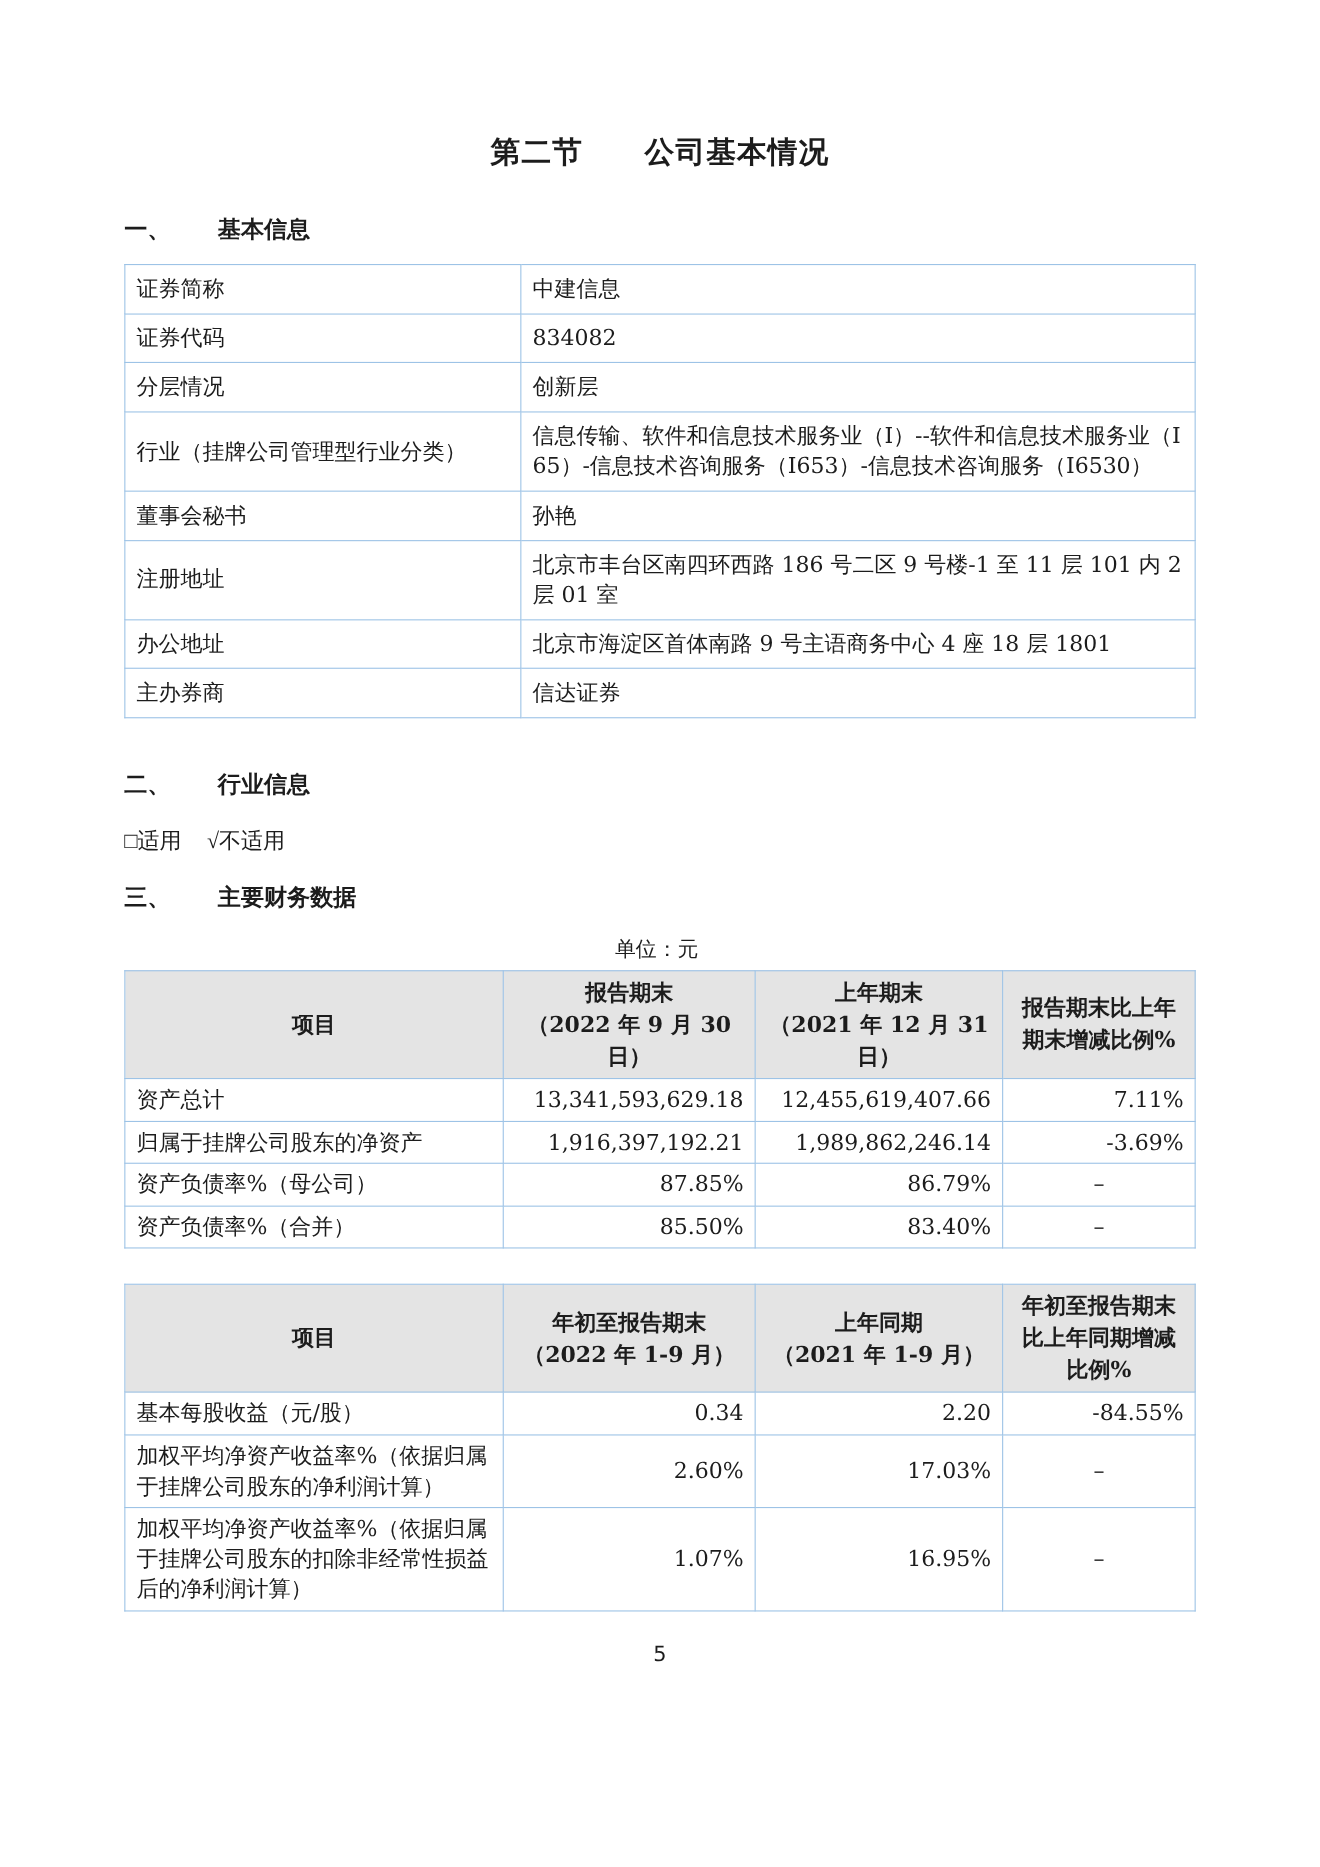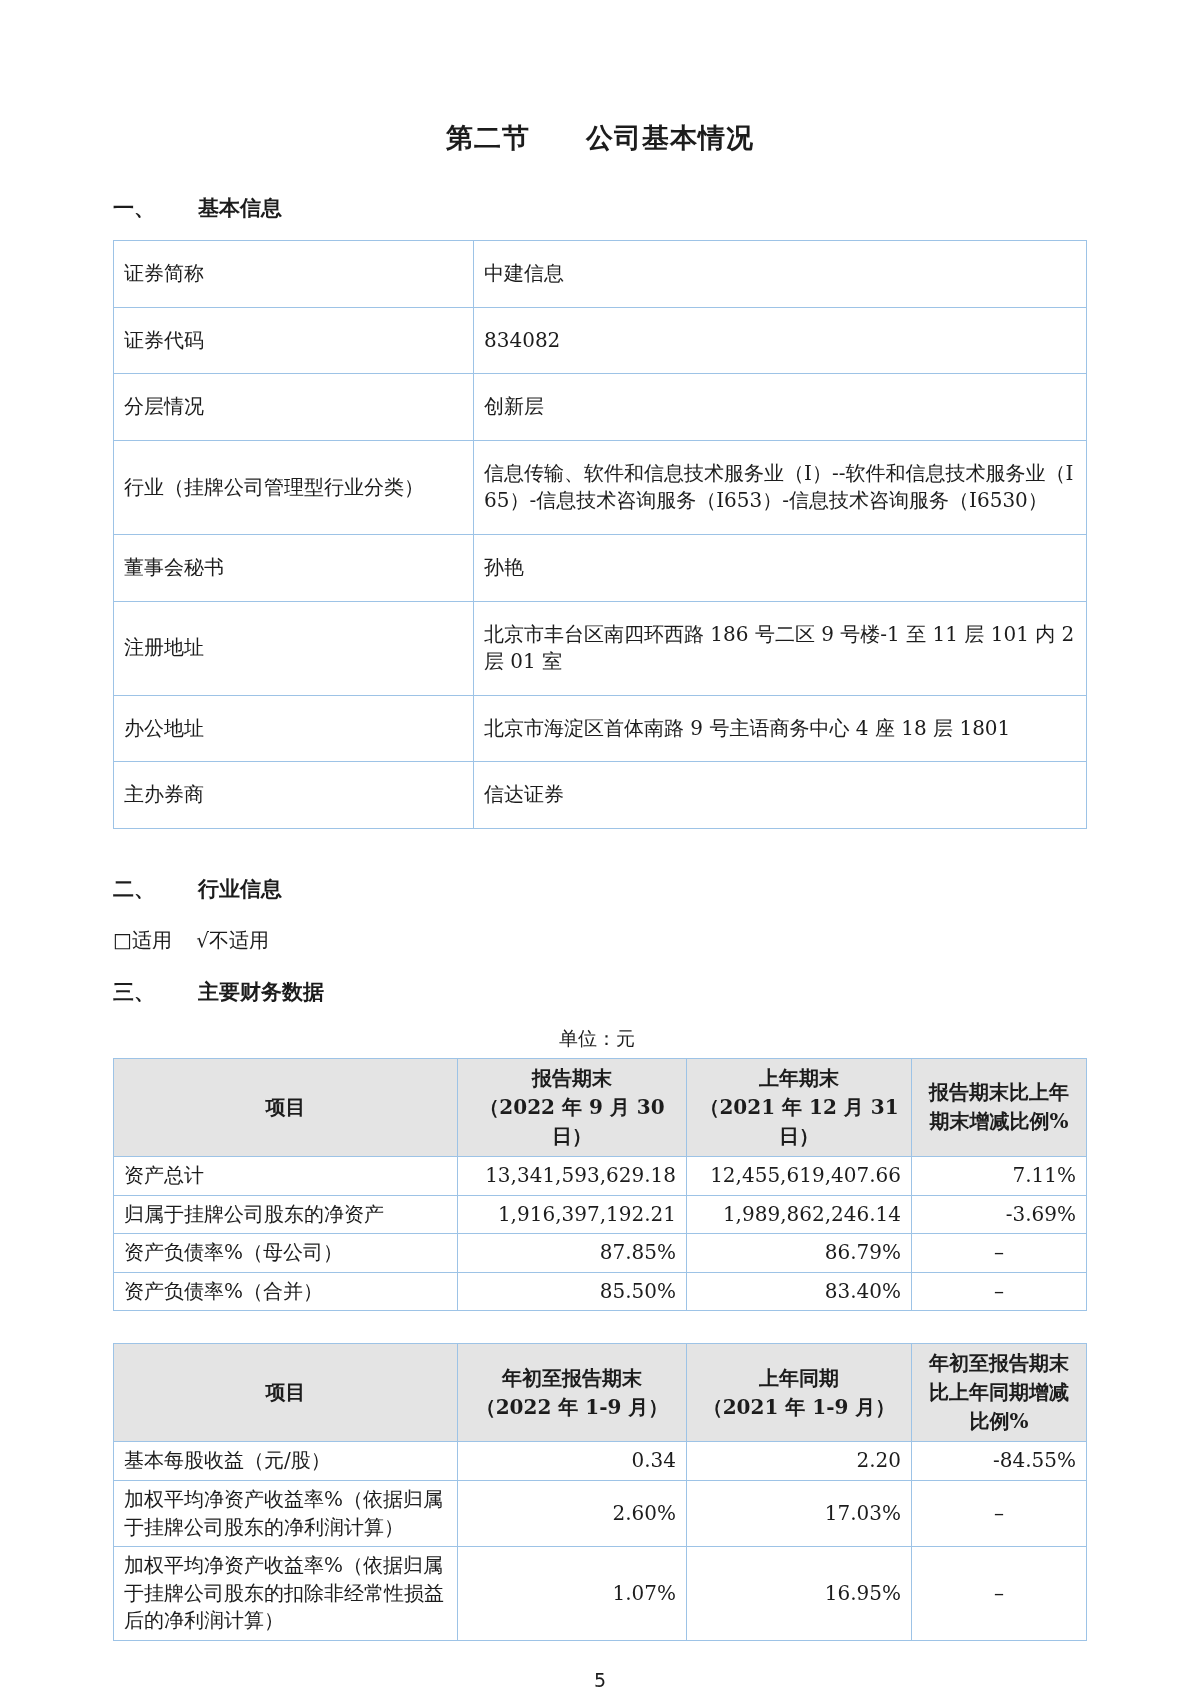--- a/index.html
+++ b/index.html
@@ -15,31 +15,31 @@
     font-weight:700;font-size:27px;letter-spacing:1px;
   }
   .section-heading{
     margin-top:38px;display:flex;align-items:baseline;
     font-family:"DejaVu Sans","Liberation Sans",sans-serif;
     font-weight:700;font-size:21px;
   }
   .section-heading .sec-num{display:inline-block;min-width:85px;}
   .sec2{margin-top:46px;}
   .sec3{margin-top:24px;}
-  .check-line{margin-top:24px;font-size:20px;}
+  .check-line{margin-top:24px;font-size:20px;font-family:Liberation Serif, serif;}
   .check-line .opt{margin-right:18px;}
   .unit-note{margin-top:20px;margin-bottom:6px;text-align:center;font-size:19px;padding-right:6px;}
 
   table{width:974px;border-collapse:collapse;table-layout:fixed;}
   td,th{
     border:1.5px solid #9dc3e6;font-size:20px;vertical-align:middle;
     padding:4px 10px;line-height:1.38;word-break:break-all;
   }
   .basic-table{margin-top:18px;}
-  .basic-table td{padding:19px 10px;}
+  .basic-table td{padding:8px 10px;}
   .hdr{background:#e4e4e4;font-weight:700;text-align:center;}
   .hdr .hline{display:block;line-height:1.45;}
   .lbl{text-align:left;}
   .num{text-align:right;padding-right:12px;}
   .ctr{text-align:center;}
   .fin-table{margin-top:0;}
   .fin-table2{margin-top:32px;}
   .fin-table td{padding:5px 10px;}
   .page-num{
     margin-top:28px;text-align:center;font-size:19px;

